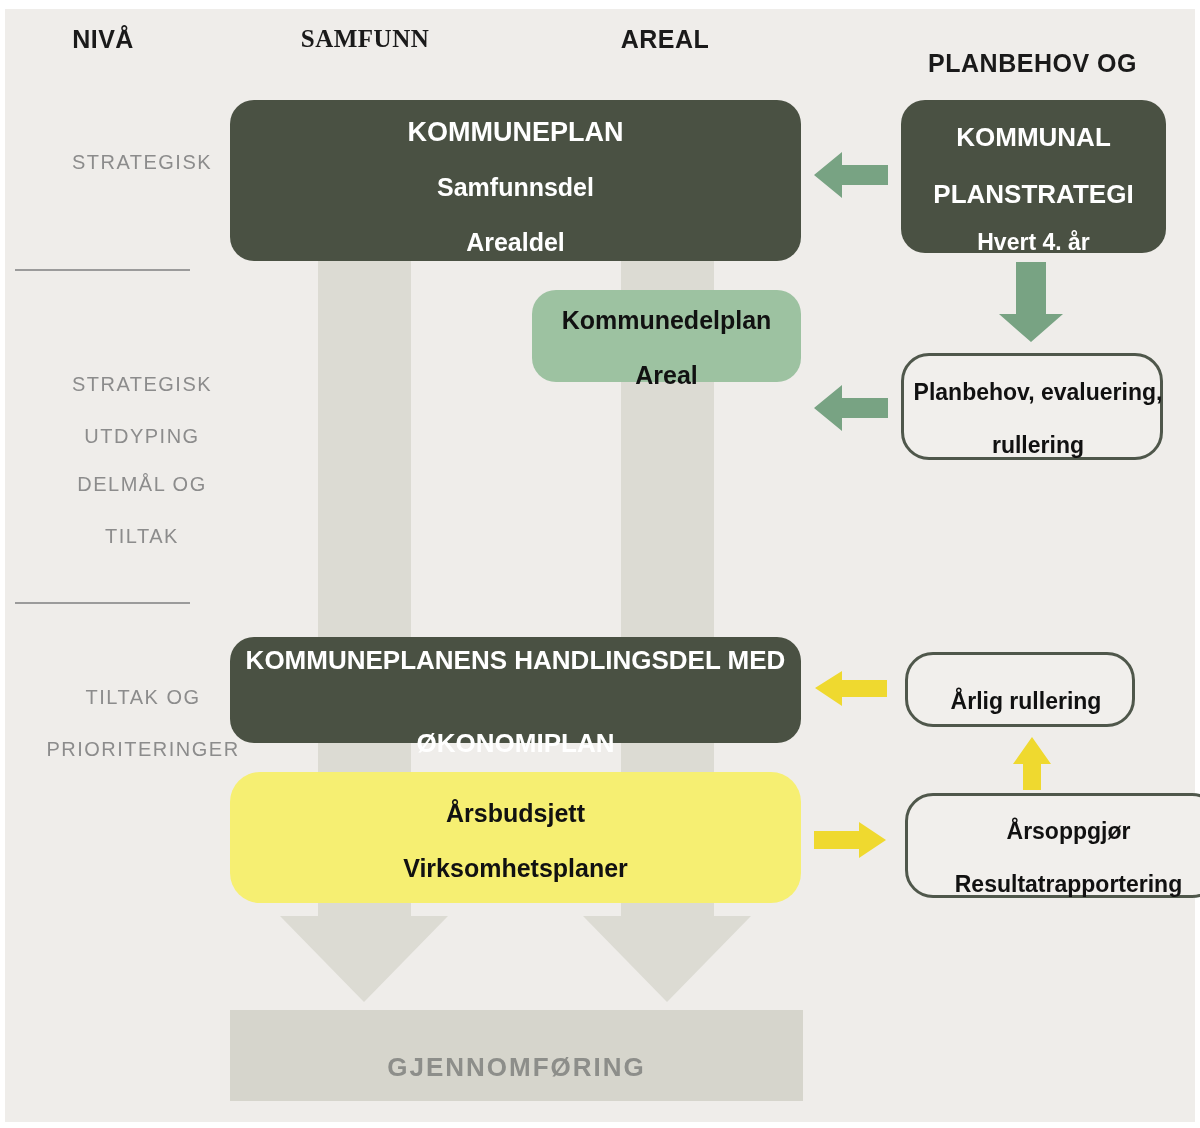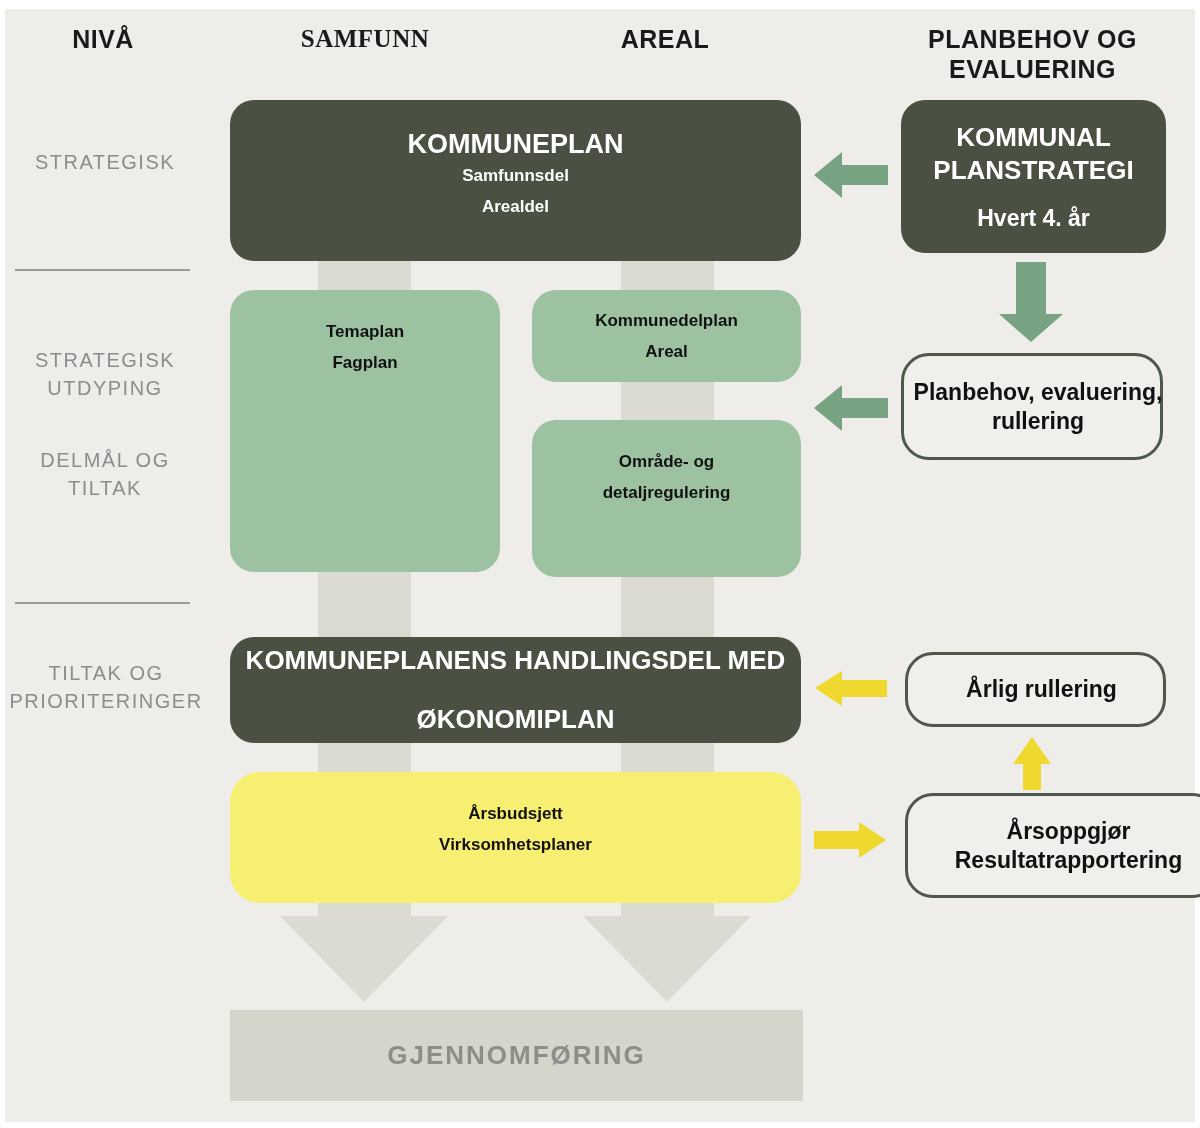--- a/index.html
+++ b/index.html
@@ -8,33 +8,33 @@
     --gray_band:#DCDBD3; --gray_box:#D6D5CC; --outline_box_bg:#F1EFEC;
     --outline_box_border:#4F574B; --side_label:#8C8C8C; --header_text:#1A1A1A;
     --gjennomforing_text:#8D8E8A; --divider:#9B9B9B;
   }
   html,body{margin:0;padding:0;}
   body{font-family:"Liberation Sans", sans-serif; background:#ffffff;}
   .canvas{position:relative; width:1200px; height:1128px; background:#ffffff; overflow:hidden;}
   .panel-bg{position:absolute; left:5px; top:9px; width:1190px; height:1113px; background:var(--bg_panel);}
   .abs{position:absolute;}
   .hdr{font-weight:bold; font-size:25px; color:var(--header_text); text-align:center; line-height:30px; letter-spacing:0.5px;}
-  .side{color:var(--side_label); font-size:20px; text-align:center; line-height:28px; letter-spacing:1.5px;}
+  .side{color:var(--side_label); font-size:20px; text-align:center; line-height:28px; letter-spacing:1.5px;padding-left:37px;}
   .divider{border-top:2px solid var(--divider); height:0;}
   .band{background:var(--gray_band);}
   .box{display:flex; flex-direction:column; align-items:center; justify-content:center; text-align:center; box-sizing:border-box;}
   .dark{background:var(--dark_box); color:#FFFFFF; border-radius:24px;}
   .green{background:var(--light_green_box); color:#111111; border-radius:24px;}
   .yellow{background:var(--yellow_box); color:#111111; border-radius:30px;}
   .outline{background:var(--outline_box_bg); border:3px solid var(--outline_box_border); border-radius:28px; color:#111111;padding-left:12px;}
   .grayBox{background:var(--gray_box);}
-  .l{white-space:nowrap;}
+  .l{white-space:nowrap;margin-top:24px;}
   .t27{font-size:27px; font-weight:bold; line-height:32px;}
   .t26{font-size:26px; font-weight:bold; line-height:33px;}
-  .t25{font-size:17px; font-weight:bold; line-height:31px;}
+  .t25{font-size:25px; font-weight:bold; line-height:31px;}
   .t23{font-size:23px; font-weight:bold; line-height:29px;}
   .gjtext{font-size:26px; font-weight:bold; letter-spacing:2px; color:var(--gjennomforing_text);}
   svg.garrow polygon{fill:var(--green_arrow);}
   svg.yarrow polygon{fill:var(--yellow_arrow);}
   svg.grayhead polygon{fill:var(--gray_band);}
 </style>
 </head>
 <body>
 
 <div class="canvas">
@@ -77,38 +77,30 @@
     <div class="l t27">KOMMUNEPLAN</div>
     <div class="l t25">Samfunnsdel</div>
     <div class="l t25">Arealdel</div>
   </div>
   <div class="abs box dark" style="left:901px; top:100px; width:265px; height:153px;">
     <div class="l t26">KOMMUNAL</div>
     <div class="l t26">PLANSTRATEGI</div>
     <div class="l t23" style="margin-top:17px;">Hvert 4. år</div>
   </div>
 
-  <div class="abs box green" style="left:230px; top:290px; width:270px; height:282px; justify-content:flex-start; padding-top:26px;">
-    <div class="l t25">Temaplan</div>
-    <div class="l t25">Fagplan</div>
-  </div>
   <div class="abs box green" style="left:532px; top:290px; width:269px; height:92px;">
     <div class="l t25">Kommunedelplan</div>
     <div class="l t25">Areal</div>
-  </div>
-  <div class="abs box green" style="left:532px; top:420px; width:269px; height:157px; padding-bottom:44px;">
-    <div class="l t25">Område- og</div>
-    <div class="l t25">detaljregulering</div>
   </div>
 
   <div class="abs box outline" style="left:901px; top:353px; width:262px; height:107px;">
     <div class="l t23">Planbehov, evaluering,</div>
     <div class="l t23">rullering</div>
   </div>
-  <div class="abs box outline" style="left:905px; top:652px; width:261px; height:75px;">
+  <div class="abs box outline" style="left:905px; top:652px; width:230px; height:75px;">
     <div class="l t23">Årlig rullering</div>
   </div>
   <div class="abs box outline" style="left:905px; top:793px; width:315px; height:105px;">
     <div class="l t23">Årsoppgjør</div>
     <div class="l t23">Resultatrapportering</div>
   </div>
 
   <div class="abs box dark" style="left:230px; top:637px; width:571px; height:106px;gap:26px;">
     <div class="l t26">KOMMUNEPLANENS HANDLINGSDEL MED</div>
     <div class="l t26">ØKONOMIPLAN</div>

